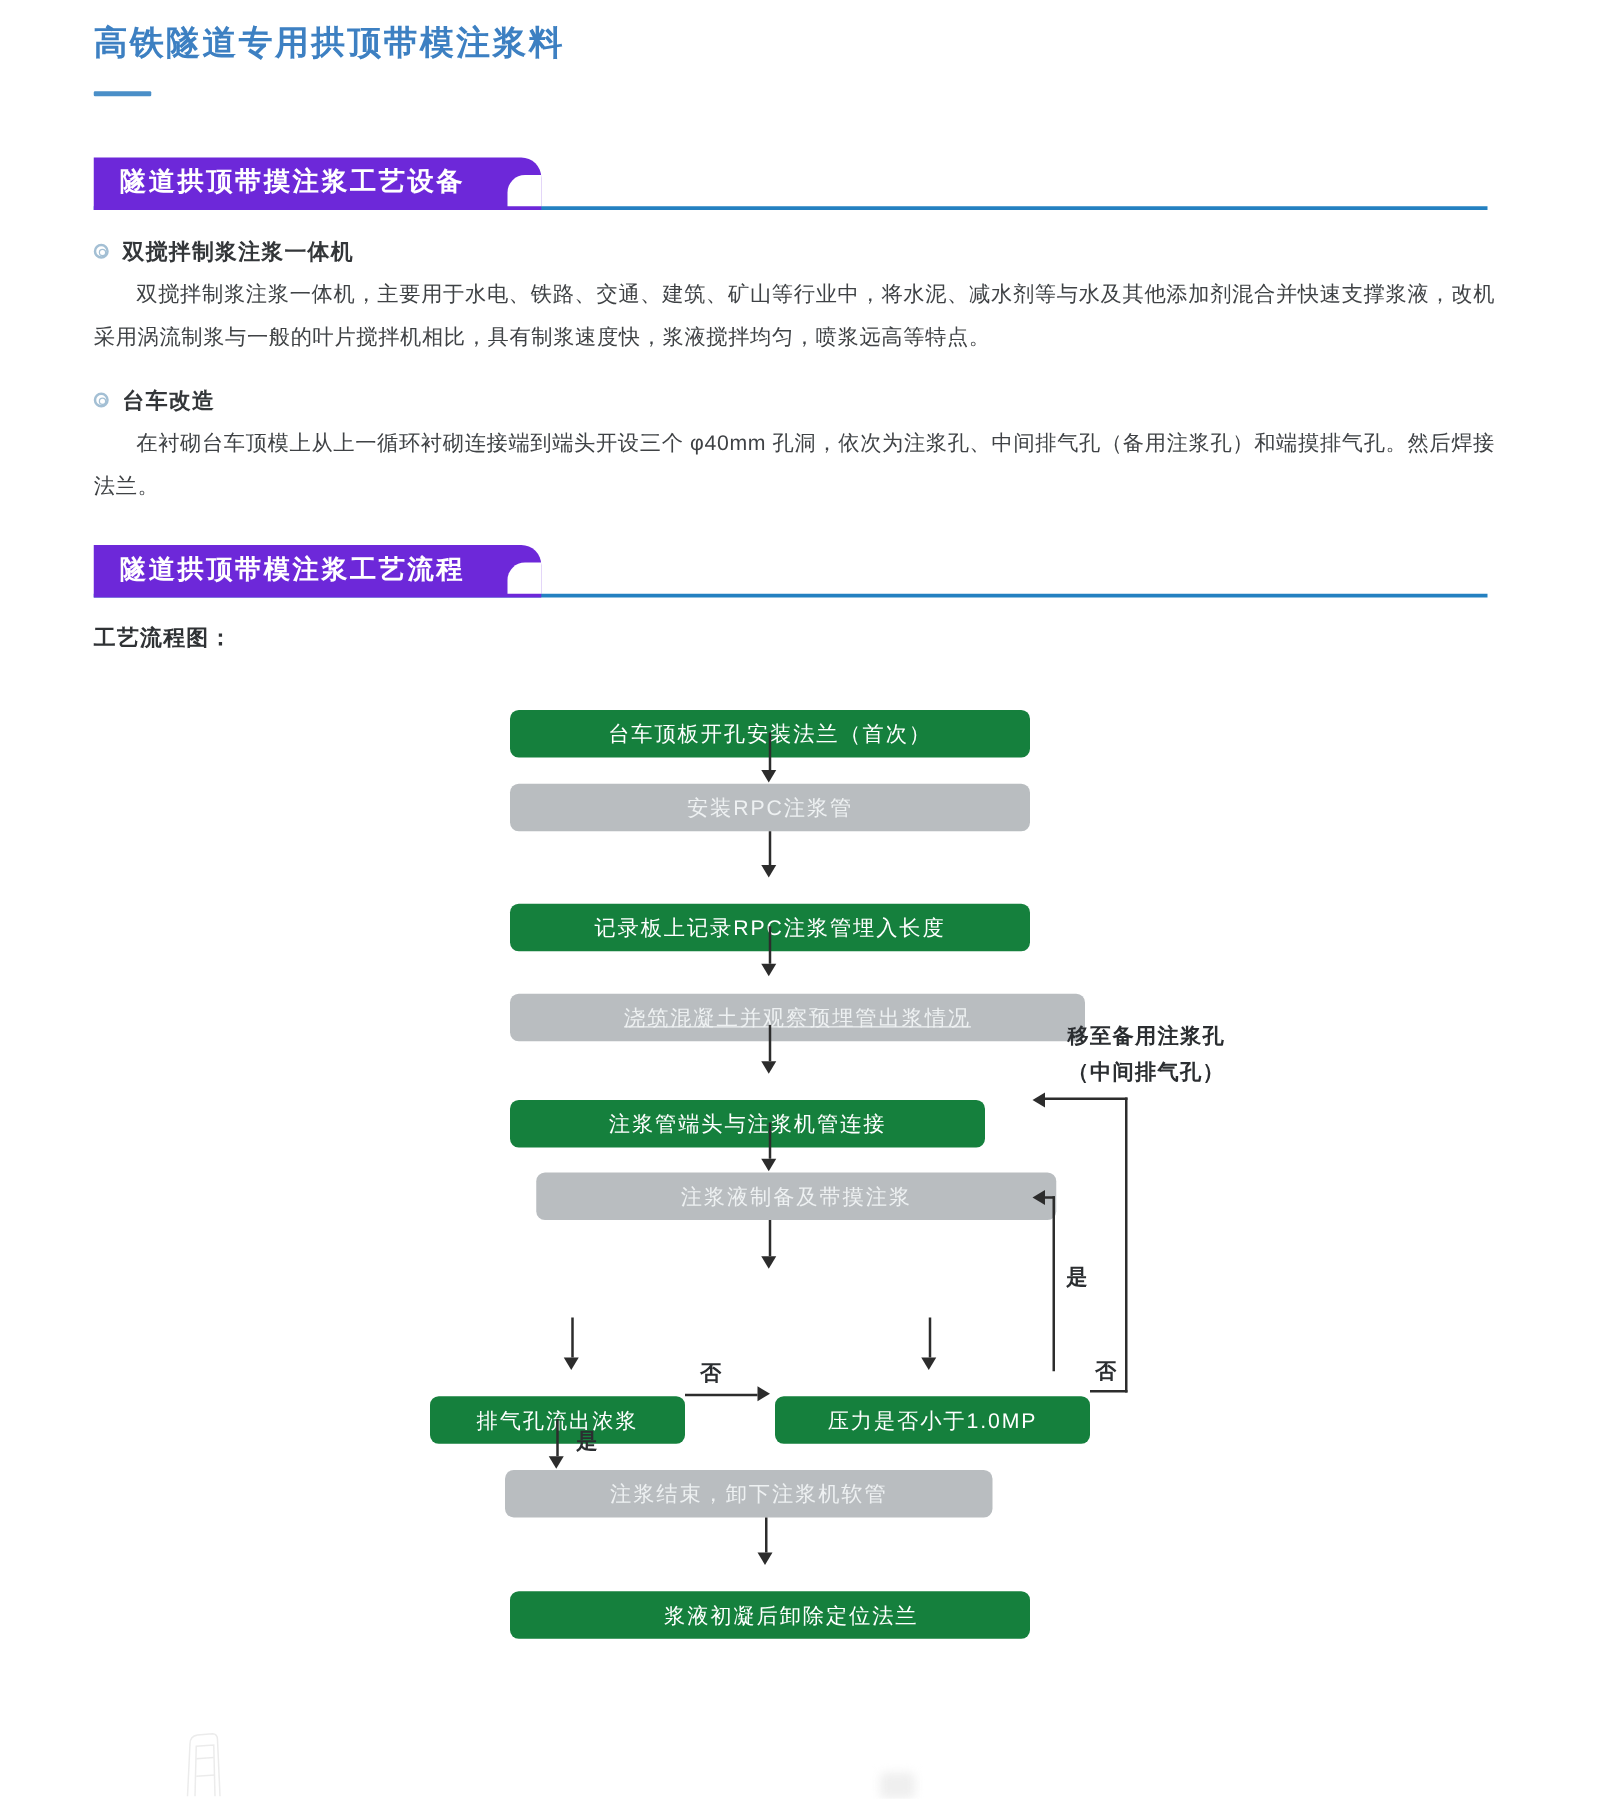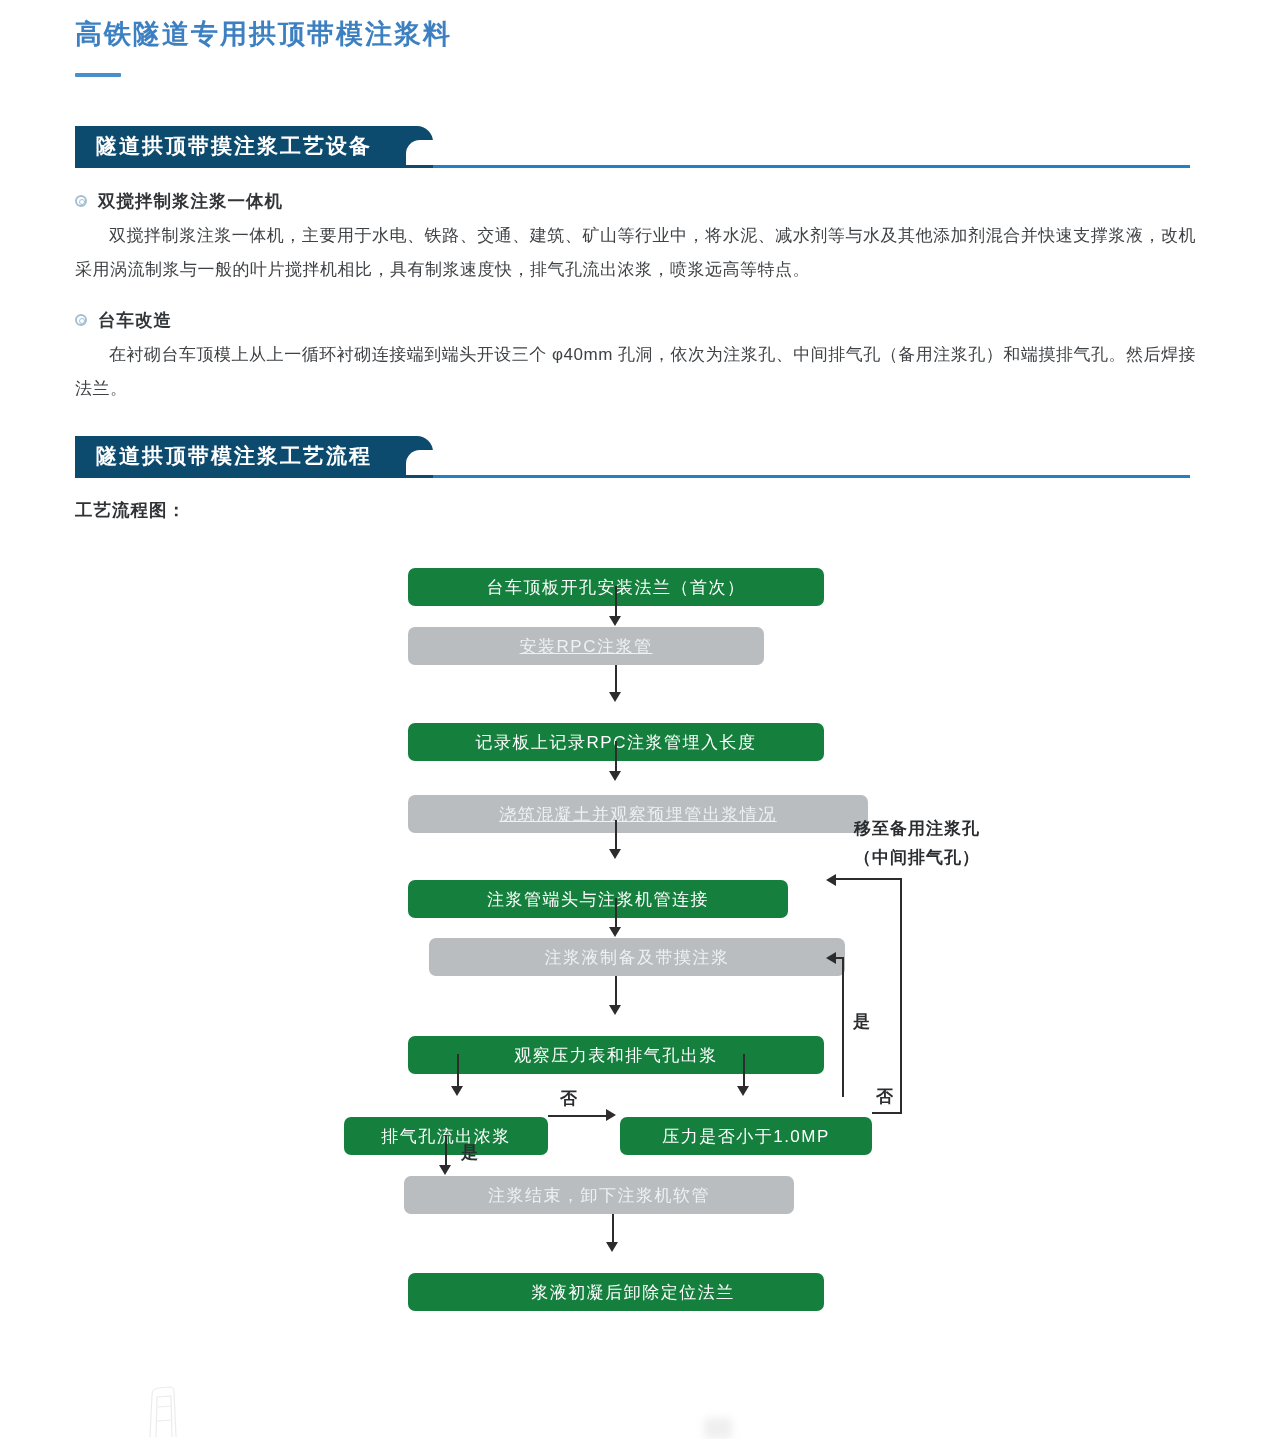--- a/index.html
+++ b/index.html
@@ -7,21 +7,21 @@
               font-family:"Liberation Sans","DejaVu Sans",sans-serif; }
   .page { position:relative; width:1280px; height:1439px; padding:16px 84px 0 75px;border-radius:28px; }
 
   
   .title { font-size:27px; font-weight:bold; color:#3d80c2; letter-spacing:2px; line-height:36px; }
   .title-underline { width:46px; height:4px; background:#4a8fc8; margin-top:21px; border-radius:1px; }
 
   
   .banner-row { position:relative; height:42px; margin-top:49px; }
   .banner-line { position:absolute; left:0; bottom:0; width:1115px; height:3px; background:#2481c1; }
-  .banner-tab { position:absolute; left:0; top:0; width:358px; height:42px; background:#0c4a6e;
+  .banner-tab { position:absolute; left:0; top:0; width:358px; height:42px; background:#6d28d9;
                 border-top-right-radius:16px; color:#ffffff; font-size:21px; font-weight:bold;
                 letter-spacing:2px; line-height:40px; padding-left:21px; }
   .banner-notch { position:absolute; right:0; bottom:3px; width:27px; height:25px; background:#ffffff;
                   border-top-left-radius:14px; }
   .banner-row.second { margin-top:30px; }
 
   
   .bullet-head { display:flex; align-items:center; gap:11px; margin-top:21px; }
   .bullet-icon { width:12px; height:12px; border:2px solid #a3bfd4; border-radius:50%;
                  position:relative; flex:0 0 auto; }
@@ -69,47 +69,46 @@
     <div class="banner-tab">
       <span>隧道拱顶带摸注浆工艺设备</span>
       <span class="banner-notch"></span>
     </div>
   </div>
 
   <div class="bullet-head">
     <span class="bullet-icon"></span>
     <span class="bullet-text">双搅拌制浆注浆一体机</span>
   </div>
-  <p class="body-para">双搅拌制浆注浆一体机，主要用于水电、铁路、交通、建筑、矿山等行业中，将水泥、减水剂等与水及其他添加剂混合并快速支撑浆液，改机采用涡流制浆与一般的叶片搅拌机相比，具有制浆速度快，排气孔流出浓浆，喷浆远高等特点。</p>
+  <p class="body-para">双搅拌制浆注浆一体机，主要用于水电、铁路、交通、建筑、矿山等行业中，将水泥、减水剂等与水及其他添加剂混合并快速支撑浆液，改机采用涡流制浆与一般的叶片搅拌机相比，具有制浆速度快，浆液搅拌均匀，喷浆远高等特点。</p>
 
   <div class="bullet-head">
     <span class="bullet-icon"></span>
     <span class="bullet-text">台车改造</span>
   </div>
   <p class="body-para">在衬砌台车顶模上从上一循环衬砌连接端到端头开设三个 φ40mm 孔洞，依次为注浆孔、中间排气孔（备用注浆孔）和端摸排气孔。然后焊接法兰。</p>
 
   <div class="banner-row second">
     <div class="banner-line"></div>
     <div class="banner-tab">
       <span>隧道拱顶带模注浆工艺流程</span>
       <span class="banner-notch"></span>
     </div>
   </div>
 
   <div class="flow-heading">工艺流程图：</div>
 
   <div class="flow">
 
     <div class="node blue" style="left:408px; top:8px;   width:416px;">台车顶板开孔安装法兰（首次）</div>
-    <div class="node gray" style="left:408px; top:87px;  width:356px;text-decoration:underline;">安装RPC注浆管</div>
+    <div class="node gray" style="left:408px; top:87px;  width:416px;">安装RPC注浆管</div>
     <div class="node blue" style="left:408px; top:163px; width:416px;">记录板上记录RPC注浆管埋入长度</div>
     <div class="node gray" style="left:408px; top:255px; width:460px;text-decoration:underline;">浇筑混凝土并观察预埋管出浆情况</div>
     <div class="node blue" style="left:408px; top:320px; width:380px;">注浆管端头与注浆机管连接</div>
     <div class="node gray" style="left:408px; top:398px; width:416px;margin-left:21px;">注浆液制备及带摸注浆</div>
-    <div class="node blue" style="left:408px; top:476px; width:416px;">观察压力表和排气孔出浆</div>
     <div class="node blue" style="left:344px; top:557px; width:204px;">排气孔流出浓浆</div>
     <div class="node blue" style="left:620px; top:557px; width:252px;">压力是否小于1.0MP</div>
     <div class="node gray" style="left:404px; top:636px; width:390px;">注浆结束，卸下注浆机软管</div>
     <div class="node blue" style="left:408px; top:713px; width:416px;padding-left:34px;">浆液初凝后卸除定位法兰</div>
 
     <span class="vline" style="left:615px; top:46px;  height:30px;"></span>
     <span class="ah-down" style="left:609px; top:76px;"></span>
     <span class="vline" style="left:615px; top:125px; height:27px;"></span>
     <span class="ah-down" style="left:609px; top:152px;"></span>
     <span class="vline" style="left:615px; top:201px; height:30px;"></span>

